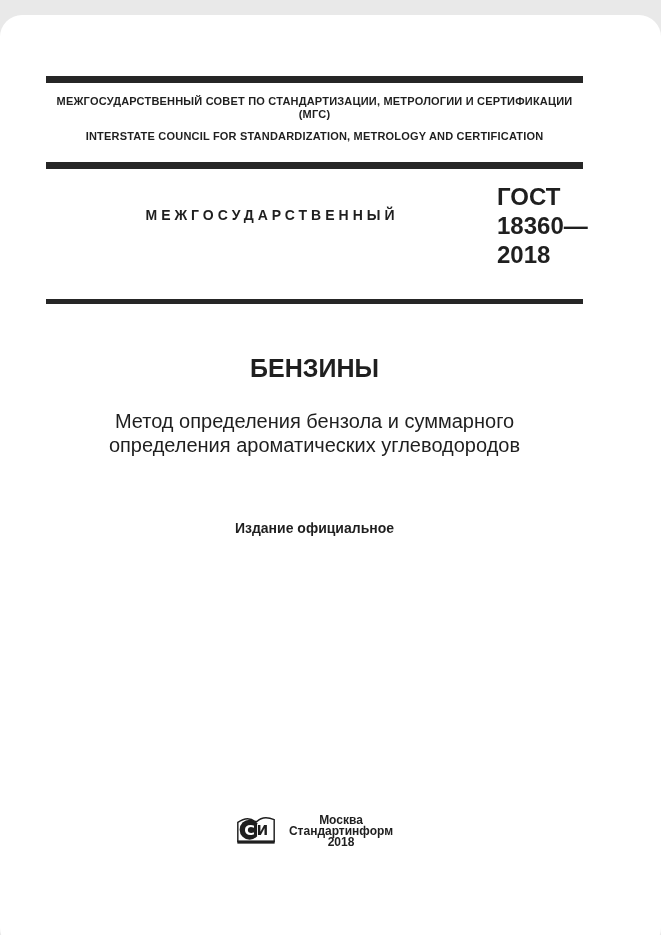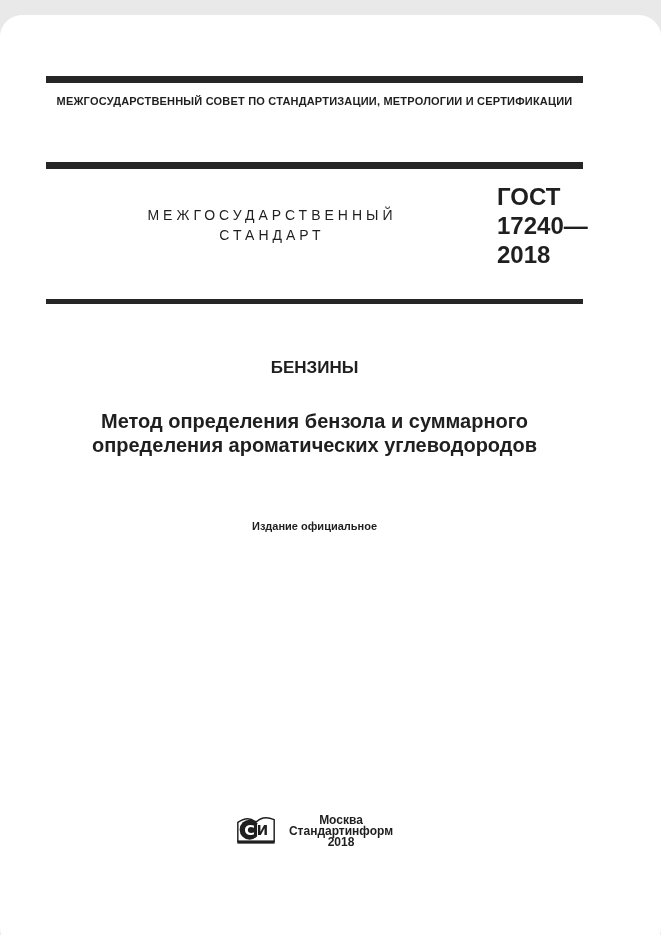--- a/index.html
+++ b/index.html
@@ -41,21 +41,21 @@
   }
   .org-header .org-en { margin-top: 9px; }
 
   .standard-type {
     position: absolute;
     left: 46px;
     top: 190px;
     width: 452px;
     text-align: center;
     font-size: 14px;
-    font-weight: normal;
+    font-weight: bold;
     letter-spacing: 4px;
     line-height: 20px;
   }
 
   .designation {
     position: absolute;
     left: 497px;
     top: 167px;
     width: 100px;
     font-size: 24px;
@@ -64,43 +64,43 @@
     text-align: left;
     white-space: nowrap;
   }
 
   .doc-title {
     position: absolute;
     left: 46px;
     top: 339px;
     width: 537px;
     text-align: center;
-    font-size: 17px;
+    font-size: 25px;
     font-weight: bold;
     line-height: 28px;
   }
 
   .doc-subtitle {
     position: absolute;
     left: 46px;
     top: 394px;
     width: 537px;
     text-align: center;
     font-size: 20px;
-    font-weight: bold;
+    font-weight: normal;
     line-height: 24px;
   }
 
   .edition-note {
     position: absolute;
     left: 46px;
     top: 505px;
     width: 537px;
     text-align: center;
-    font-size: 11px;
+    font-size: 14px;
     font-weight: bold;
   }
 
   .imprint {
     position: absolute;
     left: 46px;
     top: 799px;
     width: 537px;
     display: flex;
     justify-content: center;
@@ -121,32 +121,33 @@
 </style>
 </head>
 <body>
 
 <div class="page">
 
   <div class="rule rule-top"></div>
 
   <div class="org-header">
     <div>МЕЖГОСУДАРСТВЕННЫЙ СОВЕТ ПО СТАНДАРТИЗАЦИИ, МЕТРОЛОГИИ И СЕРТИФИКАЦИИ</div>
+    <div>(МГС)</div>
+    <div class="org-en">INTERSTATE COUNCIL FOR STANDARDIZATION, METROLOGY AND CERTIFICATION</div>
   </div>
 
   <div class="rule rule-middle"></div>
 
   <div class="standard-type">
     <div>МЕЖГОСУДАРСТВЕННЫЙ</div>
-    <div>СТАНДАРТ</div>
   </div>
 
   <div class="designation">
     <div>ГОСТ</div>
-    <div>17240—</div>
+    <div>18360—</div>
     <div>2018</div>
   </div>
 
   <div class="rule rule-title"></div>
 
   <div class="doc-title">БЕНЗИНЫ</div>
 
   <div class="doc-subtitle">
     <div>Метод определения бензола и суммарного</div>
     <div>определения ароматических углеводородов</div>

